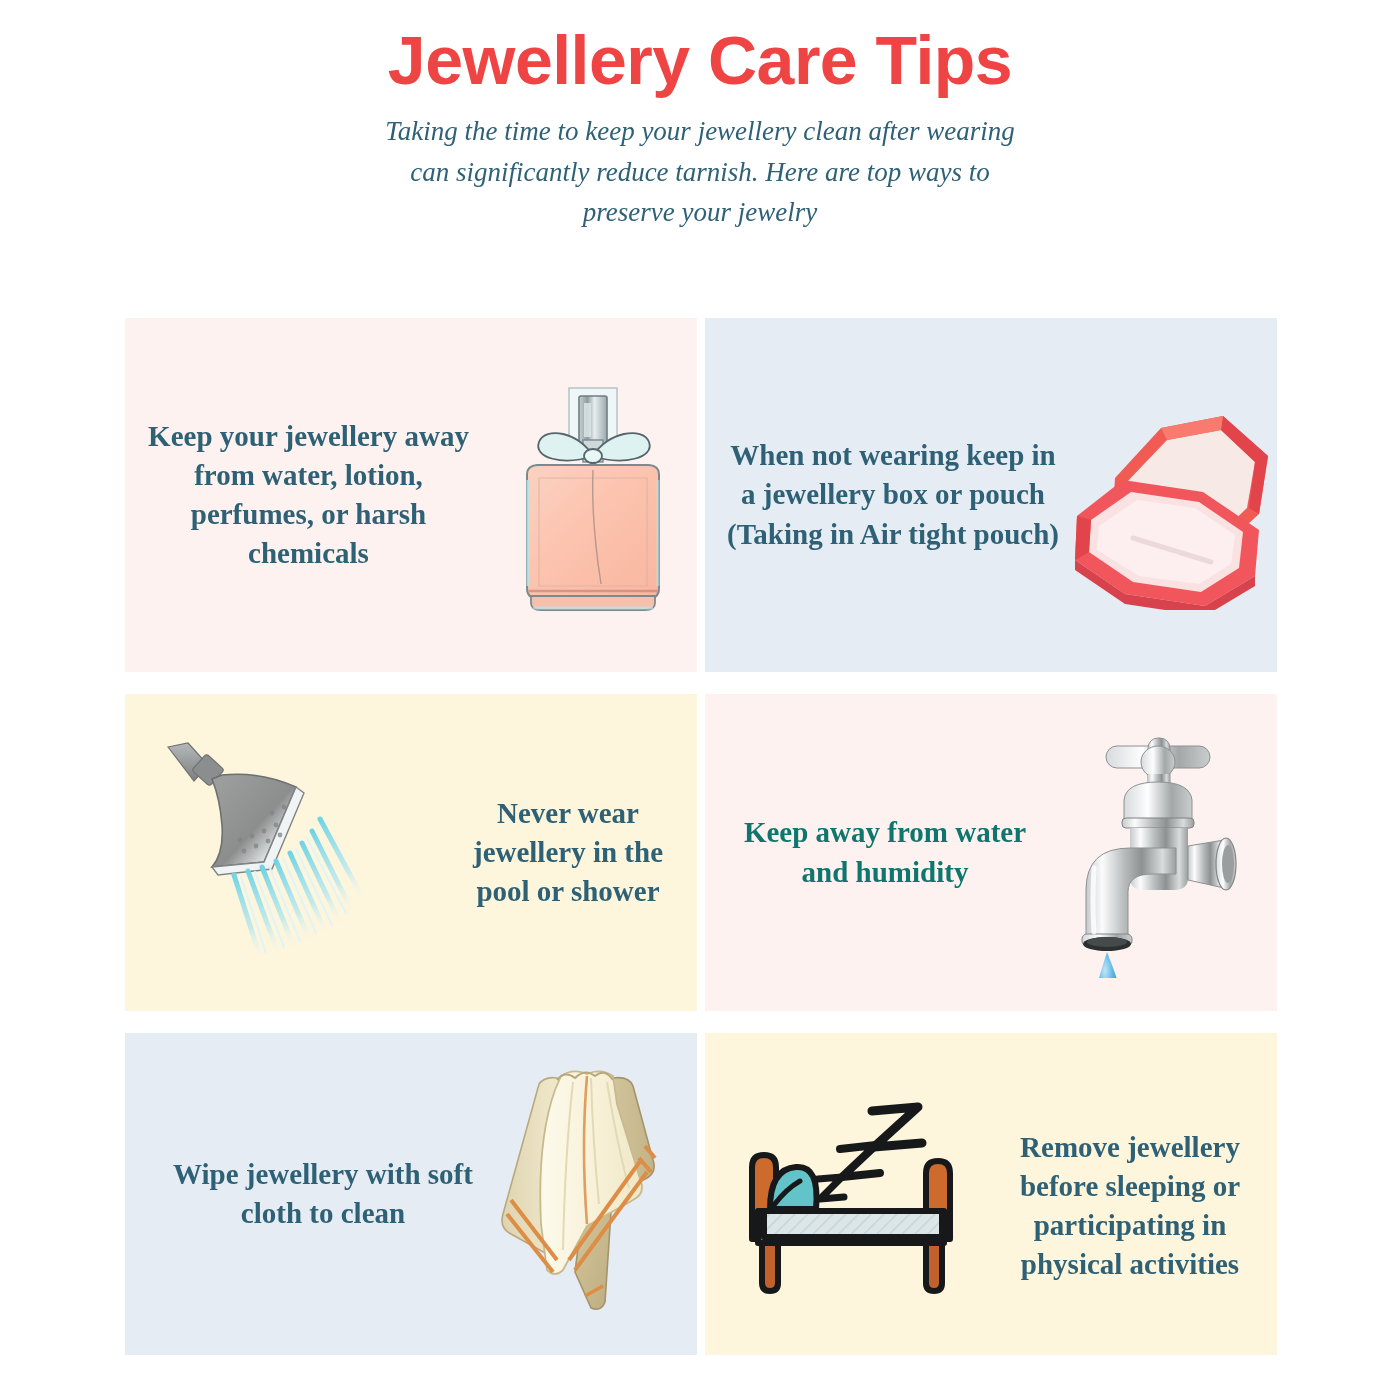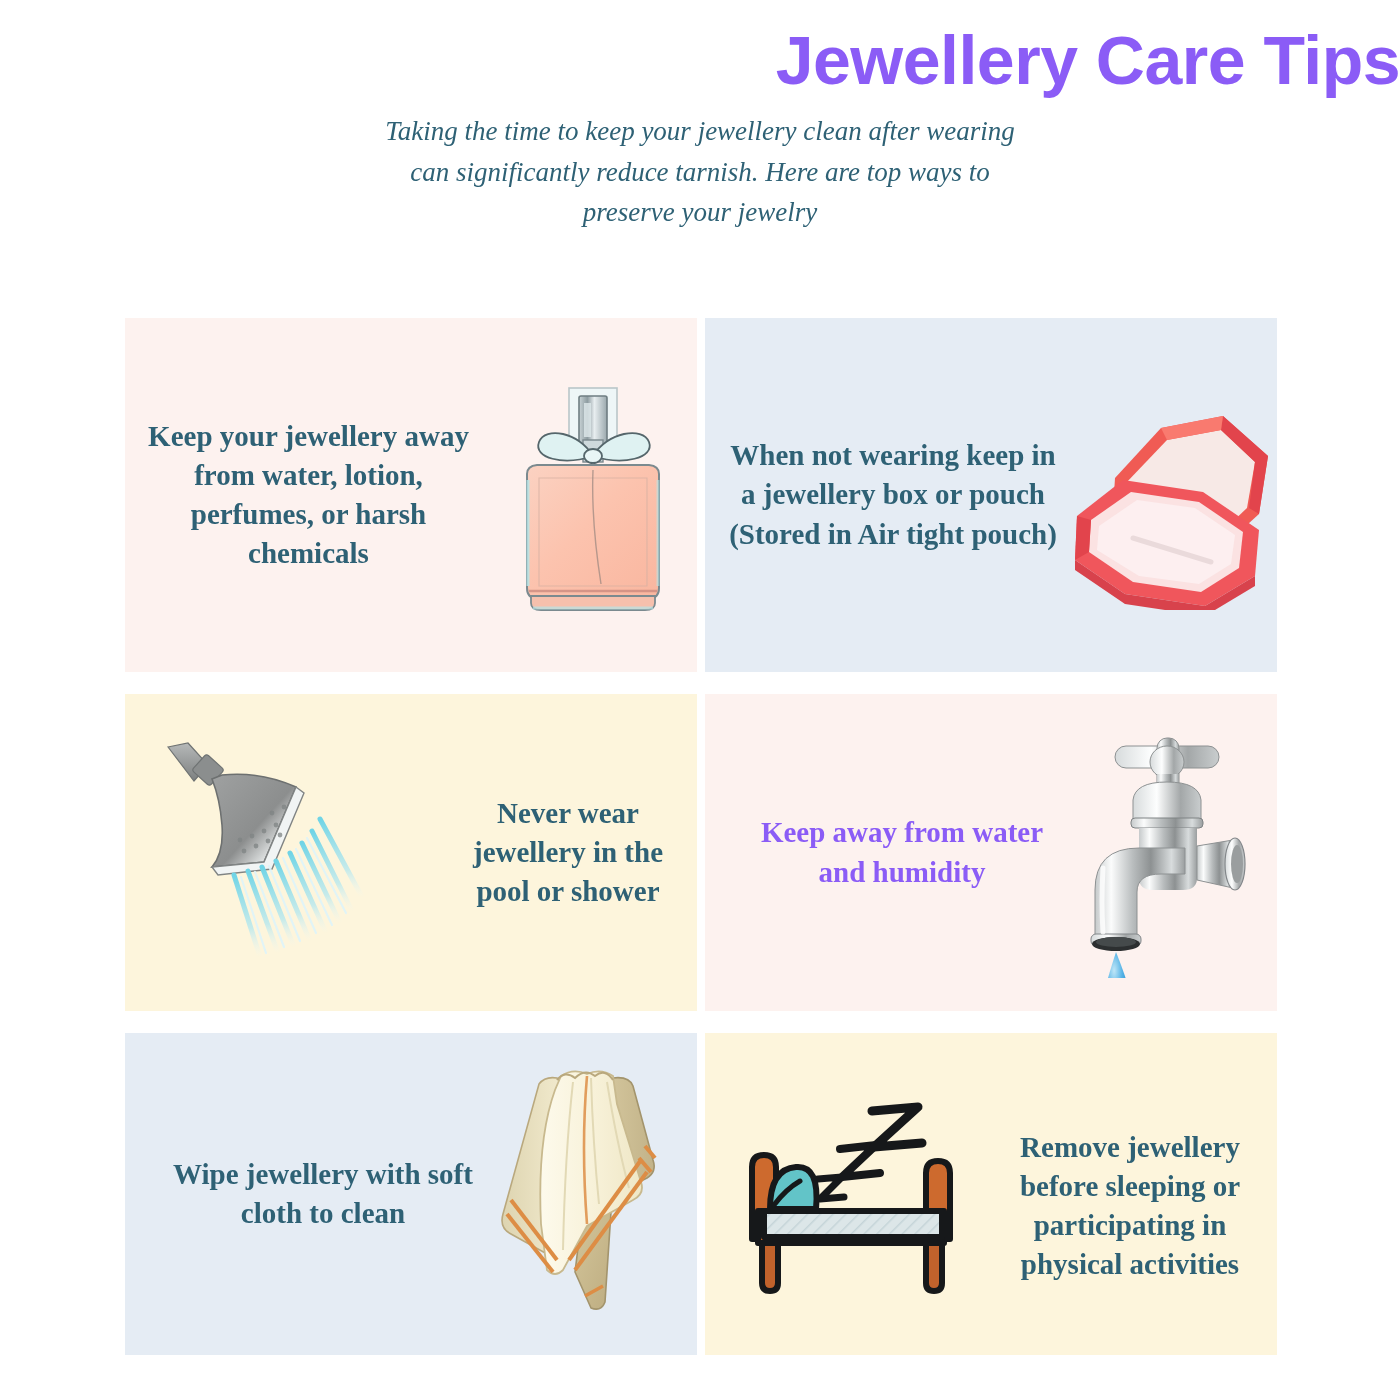--- a/index.html
+++ b/index.html
@@ -84,21 +84,21 @@
   #card-6 .card-text{flex:1 1 auto;padding-right:22px;}
 
   svg{display:block;}
 </style>
 </head>
 <body style="background: rgb(255, 255, 255);">
 
 <div class="page">
 
   <div class="header">
-    <h1 class="title" style="color: #8b5cf6; text-align: right;">Jewellery Care Tips</h1>
+    <h1 class="title" style="color: #ef4444;">Jewellery Care Tips</h1>
     <p class="subtitle" style="color: rgb(46, 97, 117);">Taking the time to keep your jewellery clean after wearing can significantly reduce tarnish. Here are top ways to preserve your jewelry</p>
   </div>
 
   <div class="grid">
 
     <div class="card text-left" id="card-1" style="background:#fdf2ef;">
       <div class="card-text" style="color: rgb(46, 97, 117);">Keep your jewellery away from water, lotion, perfumes, or harsh chemicals</div>
       <div class="art">
         <svg width="190" height="250" viewBox="0 0 190 250">
           <defs>
@@ -137,21 +137,21 @@
           <path d="M34 233 Q34 240 44 240 L148 240 Q158 240 158 233 L158 226 L34 226 Z" fill="#f6c0ad" stroke="#7b8a8f" stroke-width="1.8"></path>
 
           <path d="M31 110 L31 216" stroke="#b7e4e6" stroke-width="3" opacity=".85"></path>
           <path d="M161 110 L161 216" stroke="#b7e4e6" stroke-width="3" opacity=".6"></path>
           <path d="M36 238 L156 238" stroke="#b7e4e6" stroke-width="3" opacity=".7"></path>
         </svg>
       </div>
     </div>
 
     <div class="card text-left" id="card-2" style="background:#e5ecf4;">
-      <div class="card-text" style="color: rgb(46, 97, 117);">When not wearing keep in a jewellery box or pouch (Stored in Air tight pouch)</div>
+      <div class="card-text" style="color: rgb(46, 97, 117);">When not wearing keep in a jewellery box or pouch (Taking in Air tight pouch)</div>
       <div class="art">
         <svg width="215" height="230" viewBox="0 0 215 230">
 
           <polygon points="52,98 98,48 160,36 205,76 196,134 150,176 92,160 50,130" fill="#f05b54"></polygon>
           <polygon points="62,104 104,60 158,50 192,82 184,128 146,164 96,150 60,126" fill="#f7e9e6"></polygon>
           <polygon points="160,36 205,76 196,134 186,128 192,82 158,50" fill="#e2444c"></polygon>
           <polygon points="98,48 160,36 158,50 104,60" fill="#f97a6f"></polygon>
 
           <polygon points="14,136 60,100 140,112 196,150 192,196 142,226 62,214 12,180" fill="#f0565c"></polygon>
           <polygon points="28,140 68,112 136,122 180,152 176,188 138,212 70,202 26,172" fill="#fbe2e2"></polygon>
@@ -223,21 +223,21 @@
             <line x1="123" y1="123" x2="156" y2="198"></line>
             <line x1="136" y1="114" x2="172" y2="190"></line>
             <line x1="147" y1="103" x2="186" y2="178"></line>
           </g>
         </svg>
       </div>
       <div class="card-text" style="color: rgb(46, 97, 117); margin-left: 24px;">Never wear jewellery in the pool or shower</div>
     </div>
 
     <div class="card text-left" id="card-4" style="background:#fdf2ef;">
-      <div class="card-text" style="color: #8b5cf6; margin-left: 17px;">Keep away from water and humidity</div>
+      <div class="card-text" style="color: #0f766e;">Keep away from water and humidity</div>
       <div class="art">
         <svg width="200" height="250" viewBox="0 0 200 250">
           <defs>
             <linearGradient id="chrome" x1="0" y1="0" x2="1" y2="0">
               <stop offset="0%" stop-color="#c6cacb"></stop>
               <stop offset="18%" stop-color="#fbfcfc"></stop>
               <stop offset="42%" stop-color="#b9bdbe"></stop>
               <stop offset="62%" stop-color="#8d9192"></stop>
               <stop offset="85%" stop-color="#d8dcdd"></stop>
               <stop offset="100%" stop-color="#9a9e9f"></stop>

